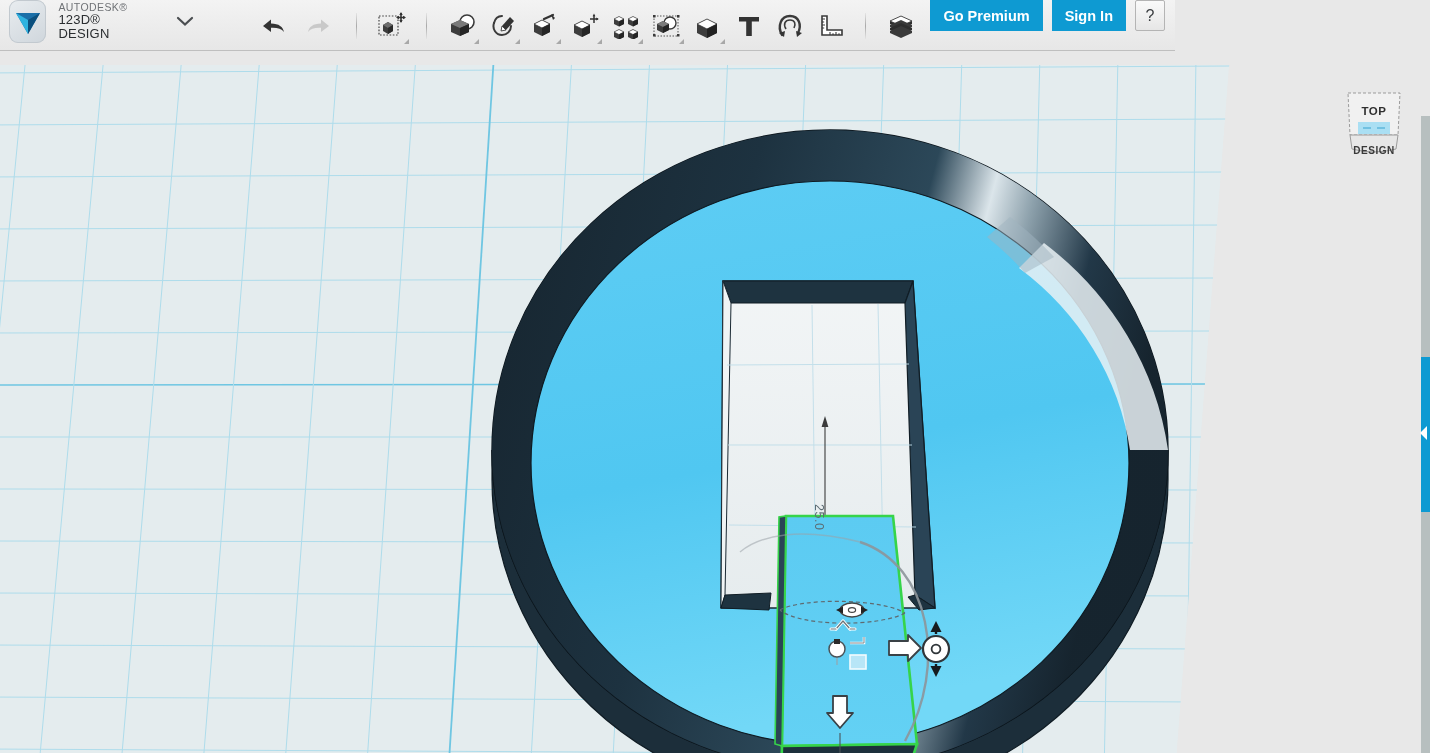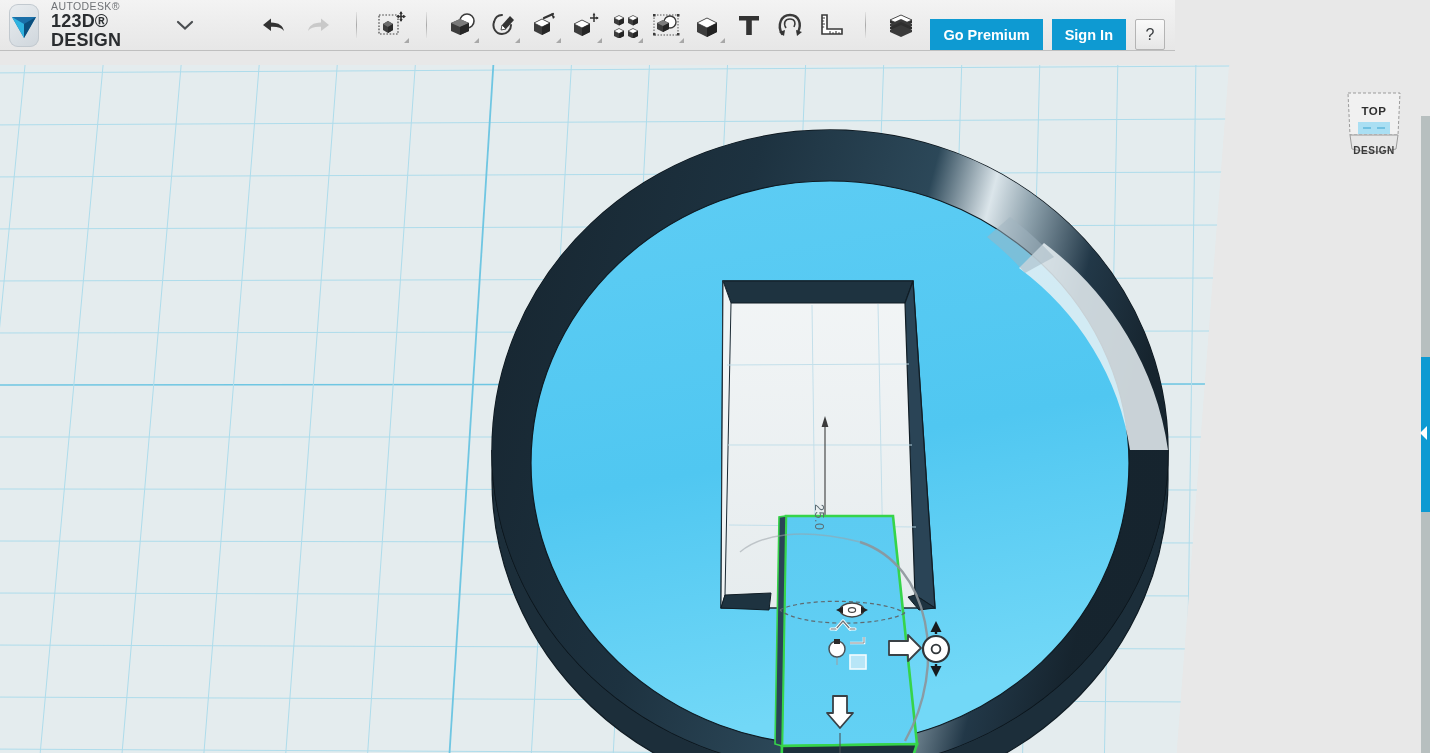--- a/index.html
+++ b/index.html
@@ -9,33 +9,33 @@
     font-family: "Liberation Sans", sans-serif;
     background: #e8e8e8;
   }
   #app { position: relative; width: 1430px; height: 753px; }
 
   
   #topbar {
     position: absolute; left: 0; top: 0; width: 1175px; height: 51px;
     background: linear-gradient(to bottom, #f3f3f3 0%, #ececec 55%, #e7e7e7 100%);
     border-bottom: 1px solid #bfbfbf;
-    display: flex; align-items: flex-end;
+    display: flex; align-items: flex-start;
   }
   
   #brand { display: flex; align-items: center; padding-left: 9px; }
   .logo-tile {
     width: 43px; height: 43px; border-radius: 9px;
     background: linear-gradient(145deg,#e9edf0 0%, #cfd6dc 100%);
     box-shadow: inset 0 0 0 1px #c2c9cf;
     display: flex; align-items: center; justify-content: center;
   }
   #brand-text { margin-left: 12px; line-height: 1.05; }
   #brand-top { font-size: 10.5px; color: #6f7276; letter-spacing: .4px; }
-  #brand-bottom { font-size: 18px; color: #2a2d30; font-weight: bold; letter-spacing: .2px; }
+  #brand-bottom { font-size: 13px; color: #2a2d30; font-weight: normal; letter-spacing: .2px; }
   #brand-caret { margin-left: 34px; color: #4b4e51; }
 
   
   #tools { display: flex; align-items: center; margin-left: 56px; height: 51px; }
   .tool {
     position: relative; width: 41px; height: 44px;
     display: flex; align-items: center; justify-content: center;
     cursor: default;
   }
   .tool.undo, .tool.redo { width: 46px; }

